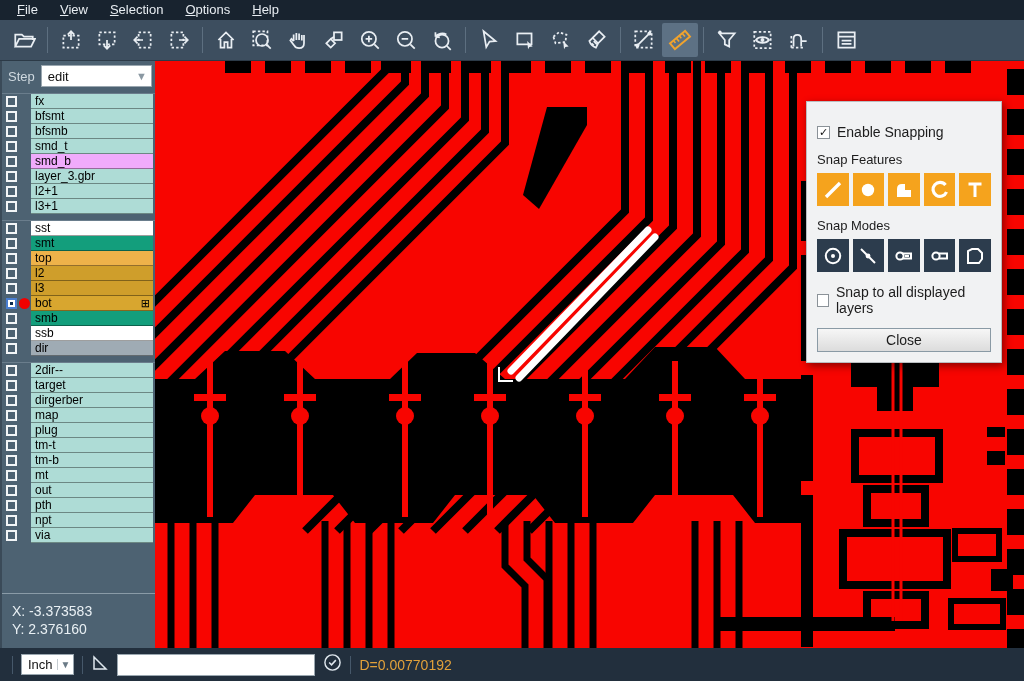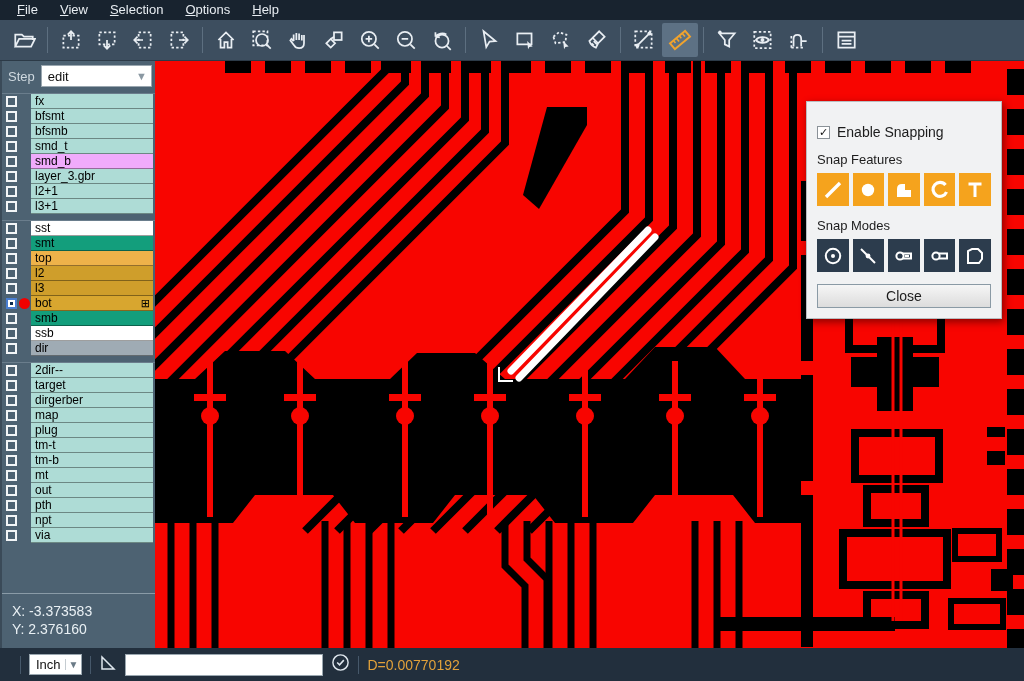--- a/index.html
+++ b/index.html
@@ -59,21 +59,21 @@
   .cb{ width:13px; height:13px; background:#fff; border:1px solid #8b9298; margin-right:7px; display:flex; align-items:center; justify-content:center; font-size:11px; color:#111; }
   .cbrow label{ font-size:14px; color:#1c1c1c; }
   .sectlabel{ font-size:13px; color:#1c1c1c; margin-top:12px; }
   .btnrow{ display:flex; gap:4px; margin-top:6px; }
   .sqbtn{ width:33px; height:33px; border:none; display:flex; align-items:center; justify-content:center; }
   .sqbtn.feature{ background:var(--accent); }
   .sqbtn.mode{ background:var(--modebg); }
   .closebtn{ margin-top:12px; width:100%; height:24px; font-size:14px; color:#1c1c1c; background:linear-gradient(#f6f6f6,#dcdcdc); border:1px solid #8a9aa5; font-family:"Liberation Sans",sans-serif; }
 
   
-  .statusbar{ height:33px; background:var(--status-bg); display:flex; align-items:center; padding:0 20px; gap:8px; }
+  .statusbar{ height:33px; background:var(--status-bg); display:flex; align-items:center; padding:0 12px; gap:8px; }
   .ssep{ width:1px; height:18px; background:#46586a; }
   .unitselect{ background:#fff; height:21px; display:flex; align-items:center; padding:0 3px 0 6px; font-size:13px; color:#111; border:1px solid #9aa7b0; gap:4px; }
   .unitselect .chev{ color:#6a7a86; font-size:10px; border-left:1px solid #c5ccd1; padding-left:3px; }
   .measureinput{ width:198px; height:22px; border:1px solid #9aa7b0; background:#fff; font-size:13px; padding:0 5px; font-family:"Liberation Sans",sans-serif; }
   .distance{ color:#e2a13a; font-size:14px; }
 </style>
 </head>
 <body>
 
 <div class="menubar" id="menubar">
@@ -669,20 +669,24 @@
               <circle cx="7" cy="11" r="3.6" stroke="#fff" stroke-width="2" fill="none"></circle>
               <path d="M10 8.5 H18 V13.5 H10" stroke="#fff" stroke-width="2" fill="none"></path>
             </svg>
           </button>
           <button class="sqbtn mode">
             <svg width="22" height="22" viewBox="0 0 22 22">
               <path d="M4 18 V6 L8 4 H14 L18 8 V14 L15 18 Z" stroke="#fff" stroke-width="2" fill="none"></path>
             </svg>
           </button>
         </div>
+      <div class="cbrow second">
+        <div class="cb"></div>
+        <label>Snap to all displayed layers</label>
+      </div>
       <button class="closebtn">Close</button>
     </div>
   </div>
 </div>
 
 <div class="statusbar">
   <div class="ssep"></div>
   <div class="unitselect">
     <span>Inch</span>
     <span class="chev">▼</span>

